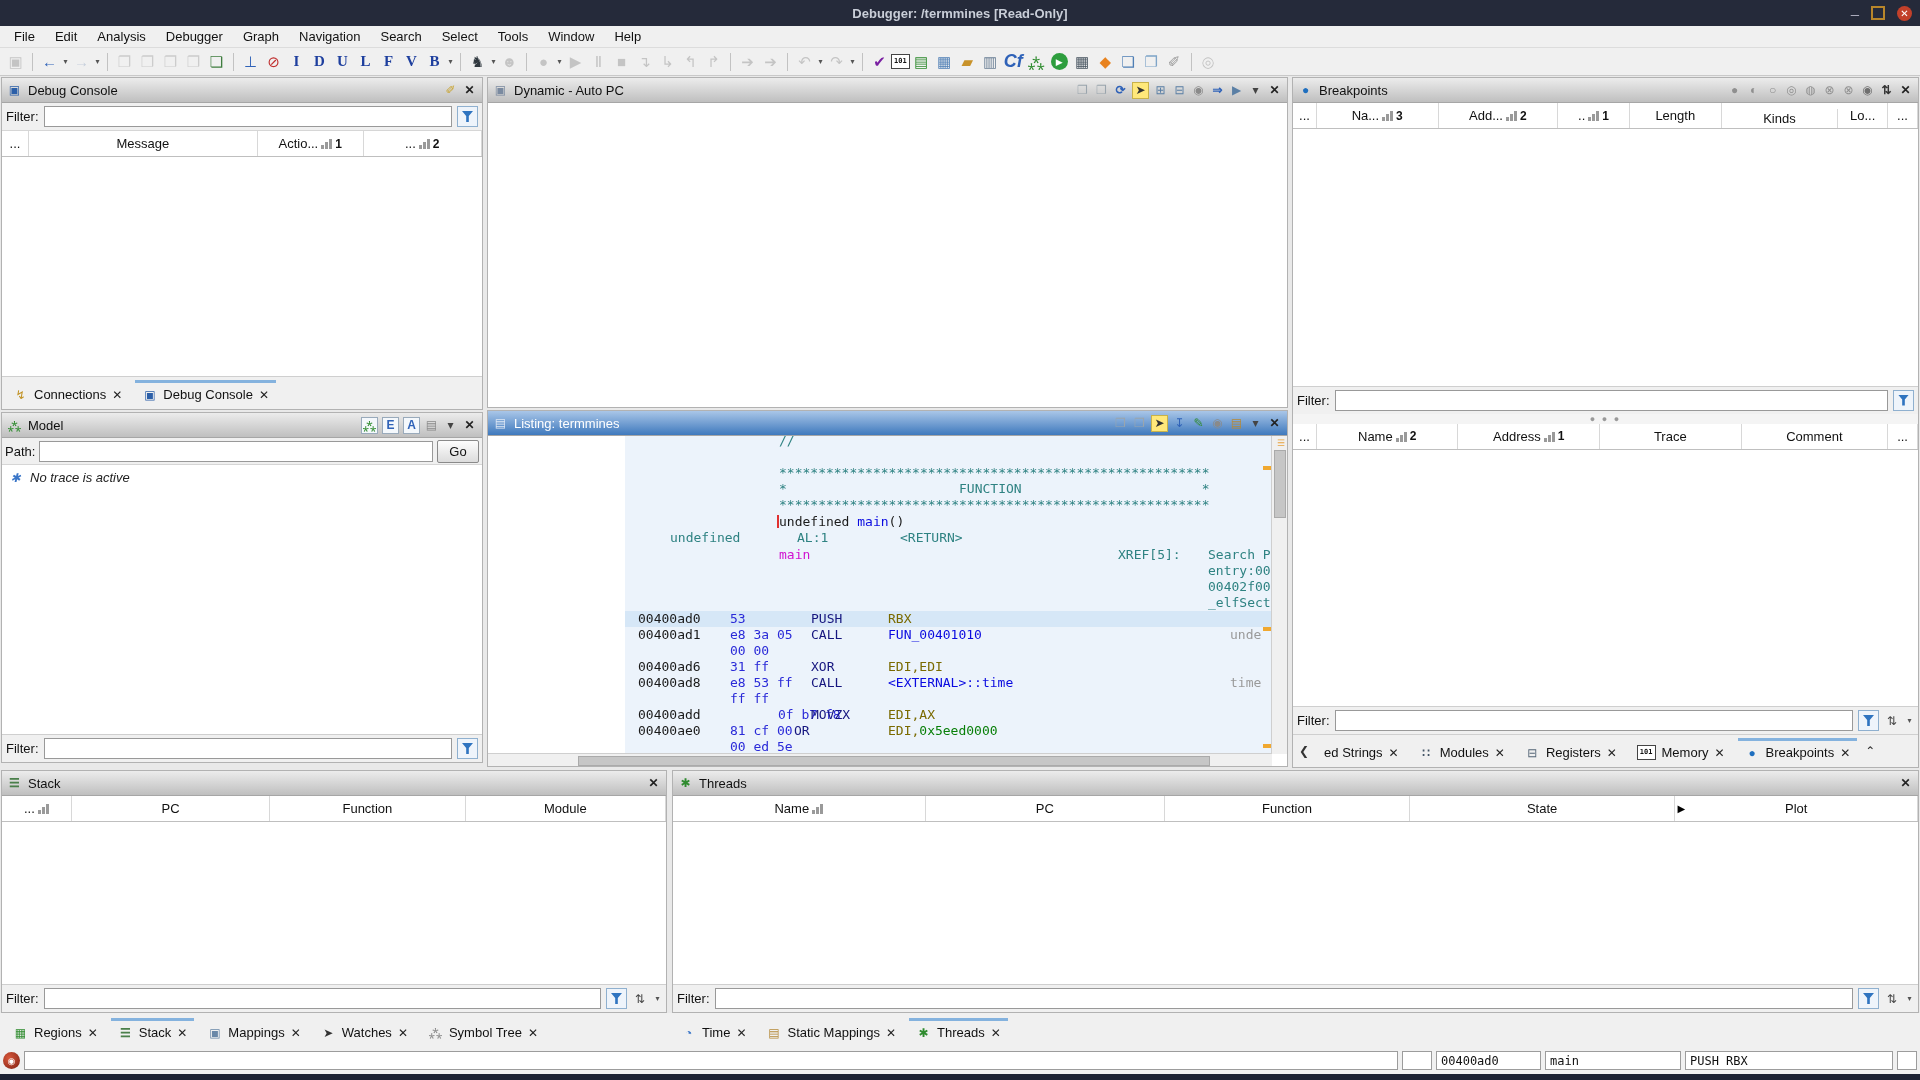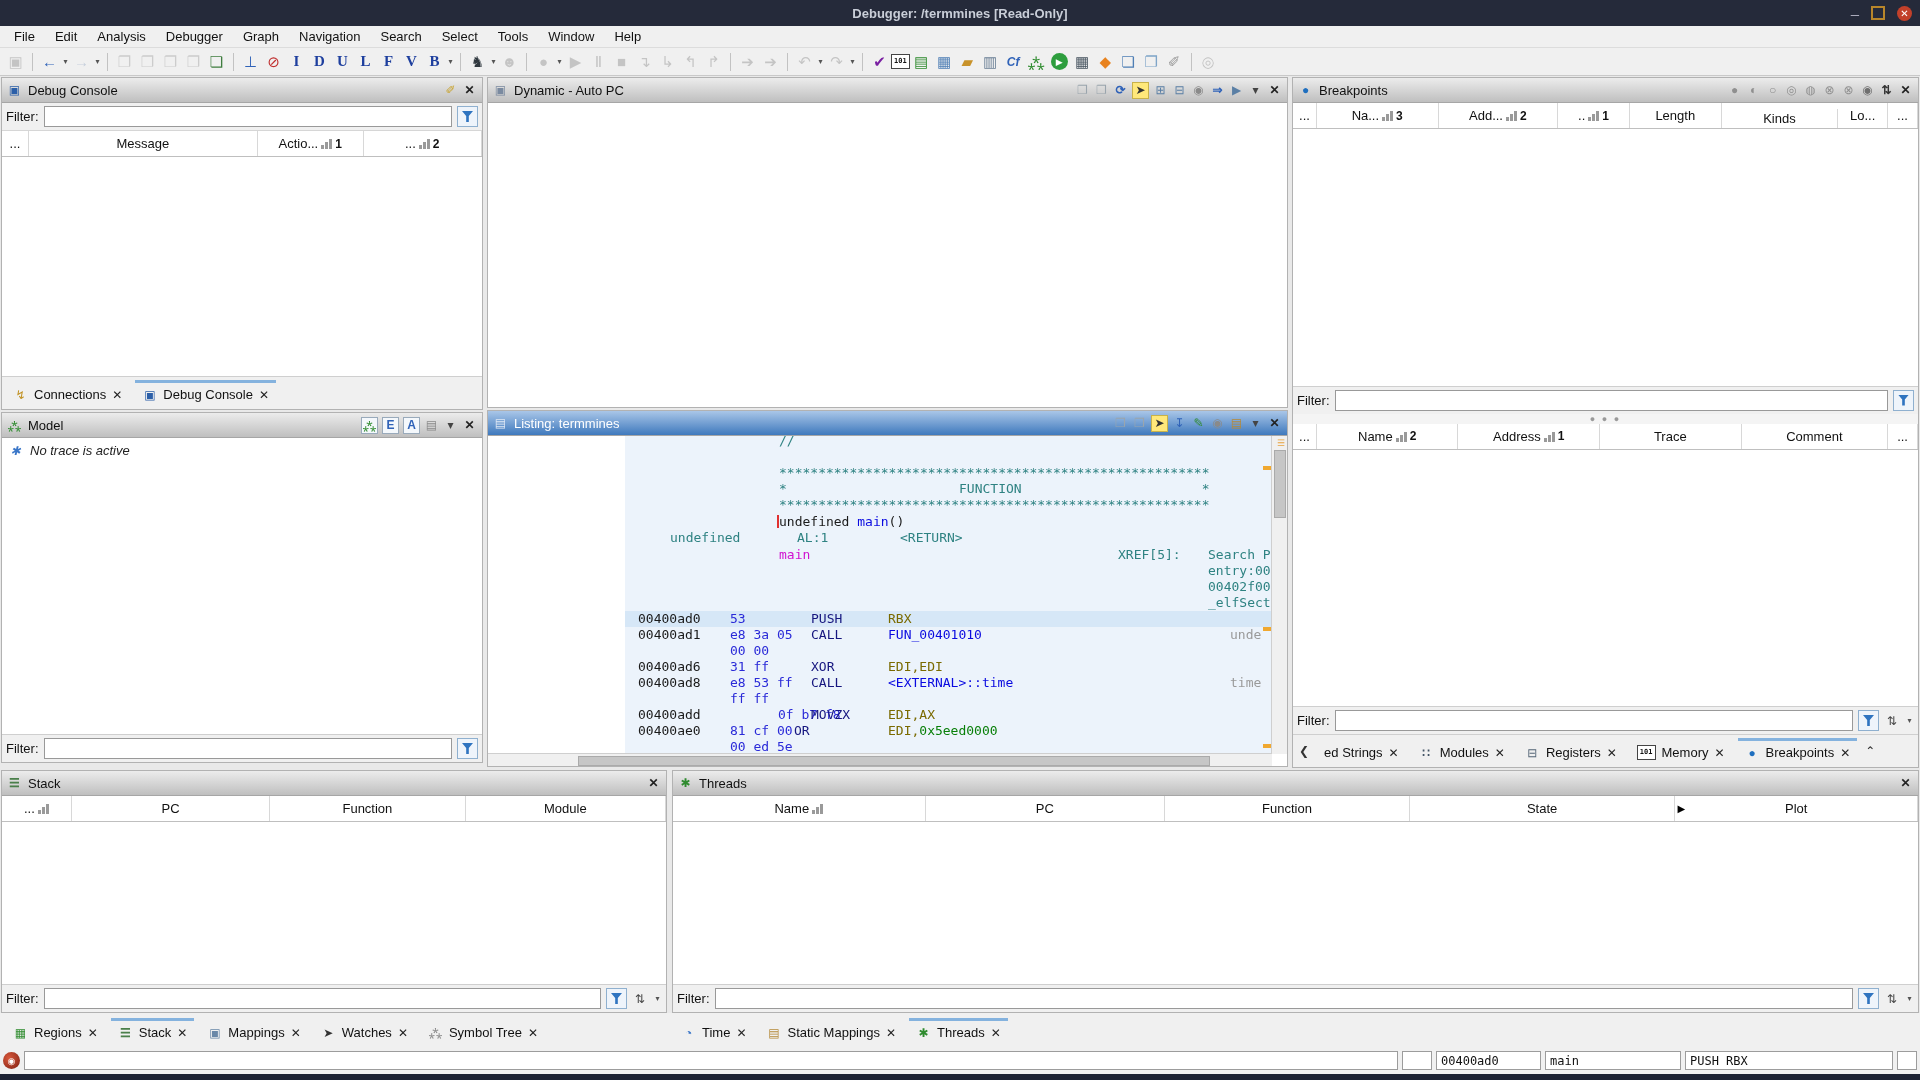--- a/index.html
+++ b/index.html
@@ -15,21 +15,21 @@
   .winctl .clos{width:15px;height:15px;border-radius:50%;background:#c2402a;color:#fff;font-size:10px;
                 display:flex;align-items:center;justify-content:center;}
   #menubar{position:absolute;left:0;top:26px;width:1920px;height:22px;background:#f0f0f0;
            border-bottom:1px solid #dcdcdc;display:flex;align-items:center;padding-left:4px;box-sizing:border-box;}
   .menu-item{padding:2px 10px;}
   #toolbar{position:absolute;left:0;top:48px;width:1920px;height:28px;background:#f0f0f0;
            border-bottom:1px solid #c9c9c9;display:flex;align-items:center;padding-left:4px;box-sizing:border-box;}
   .tbi{width:21px;height:22px;display:flex;align-items:center;justify-content:center;font-size:15px;margin:0 1px;}
   .tbi.dis{opacity:.5;}
   .tbi.serif{font-family:"Liberation Serif",serif;font-weight:bold;font-size:15px;}
-  .tbi.txt{font-size:12px;font-weight:bold;font-style:italic;}
+  .tbi.txt{font-size:18px;font-weight:bold;font-style:italic;}
   .tbi.round{background:#2e9e3e;border-radius:50%;width:17px;height:17px;font-size:9px;color:#fff;margin:0 3px;}
   .chip101{border:1px solid #444;background:#fff;font-family:"DejaVu Sans Mono",monospace;
            font-size:7px;font-weight:bold;padding:3px 2px;line-height:1;}
   .tb-sep{width:1px;height:18px;background:#c2c2c2;margin:0 5px;}
   .ddc{font-size:8px;color:#555;width:9px;text-align:center;}
   
   .panel{position:absolute;background:#fff;border:1px solid #b2b2b2;box-sizing:border-box;
          display:flex;flex-direction:column;}
   .phdr{height:24px;flex:0 0 24px;display:flex;align-items:center;gap:6px;padding:0 5px;
         background:linear-gradient(#ececec,#bfbfbf);border-bottom:1px solid #a6a6a6;}
@@ -245,20 +245,25 @@
       <span class="ptitle">Model</span>
       <div class="hicons">
         <span class="pic" style="color: rgb(46, 139, 46); border: 1px solid rgb(153, 170, 187); background: rgb(244, 248, 252);">⁂</span>
         <span class="pic" style="color: rgb(47, 98, 184); font-weight: bold; border: 1px solid rgb(153, 170, 187); background: rgb(244, 248, 252);">E</span>
         <span class="pic" style="color: rgb(47, 98, 184); font-weight: bold; border: 1px solid rgb(153, 170, 187); background: rgb(244, 248, 252);">A</span>
         <span class="pic" style="color: rgb(138, 138, 138);">▤</span>
         <span class="pic" style="color: rgb(68, 68, 68);">▾</span>
         <span class="pic" style="color: rgb(34, 34, 34); font-weight: bold;">✕</span>
       </div>
     </div>
+  <div class="path-row">
+    <span>Path:</span>
+    <div class="pinput"></div>
+    <div class="gobtn">Go</div>
+  </div>
   <div class="pbody">
     <div class="statusline">
       <span class="pic" style="color:#3a76c8">✱</span>
       <span>No trace is active</span>
     </div>
   </div>
   <div class="filter-row">
     <span>Filter:</span>
     <div class="finput"></div>
     <div class="funnel">

